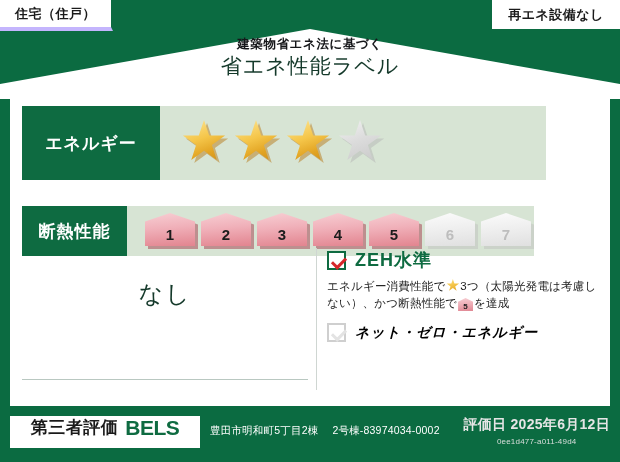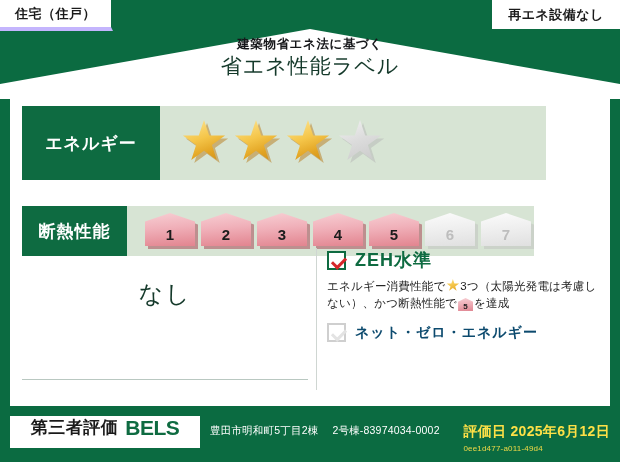--- a/index.html
+++ b/index.html
@@ -166,42 +166,42 @@
   }
   .inline-house{
     display:inline-block;width:15px;height:13px;vertical-align:-2px;
     background:linear-gradient(175deg,#f7ced3 0%,#eeadb6 50%,#e08793 100%);
     clip-path:polygon(50% 0, 100% 28%, 100% 100%, 0 100%, 0 28%);
     font-size:8px;font-weight:bold;color:#1c1c1c;text-align:center;
     line-height:17px;margin:0 1px;
   }
   #zeh-nze{
     display:flex;align-items:center;gap:9px;margin-top:11px;
-    color:#0c4a6e;font-size:14px;font-weight:bold;letter-spacing:1px;
+    color:#000000;font-size:14px;font-weight:bold;letter-spacing:1px;font-style:italic;
   }
 
   
   #footer{
     position:absolute;left:0;bottom:0;width:620px;height:56px;
     background:#0b6b41;
   }
   #bels-box{
     position:absolute;left:10px;top:10px;width:190px;height:32px;
     background:#fff;display:flex;align-items:flex-start;justify-content:center;gap:7px;
     box-sizing:border-box;
   }
   #bels-jp{font-size:17px;font-weight:bold;color:#1a1a1a;letter-spacing:0.5px;}
   #bels-en{font-size:21px;font-weight:bold;color:#0e6b41;letter-spacing:-0.5px;}
   #footer-addr{
     position:absolute;left:210px;top:18px;
     color:#fff;font-size:10.5px;letter-spacing:0.2px;
     display:flex;gap:14px;
   }
   #footer-date{
-    position:absolute;right:10px;top:17px;text-align:left;color:#fde047;
+    position:absolute;right:10px;top:10px;text-align:center;color:#e5e5e5;
   }
   #date-line{font-size:14px;font-weight:bold;letter-spacing:0.3px;}
   #id-line{font-size:8px;margin-top:3px;letter-spacing:0.2px;opacity:.92;}
 </style>
 </head>
 <body>
 
 <div id="label-root">
 
   <div id="badge-left" class="top-badge">住宅（住戸）</div>

